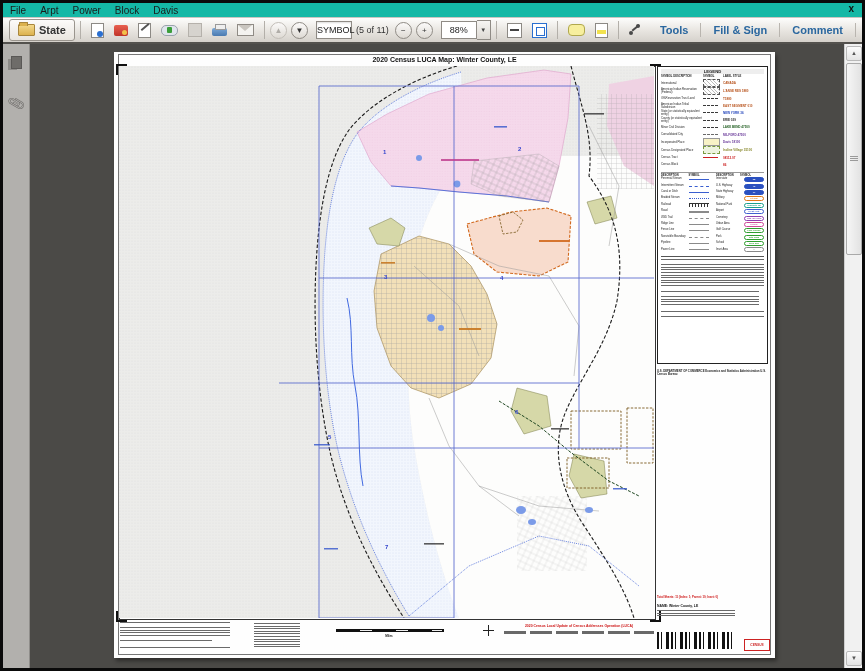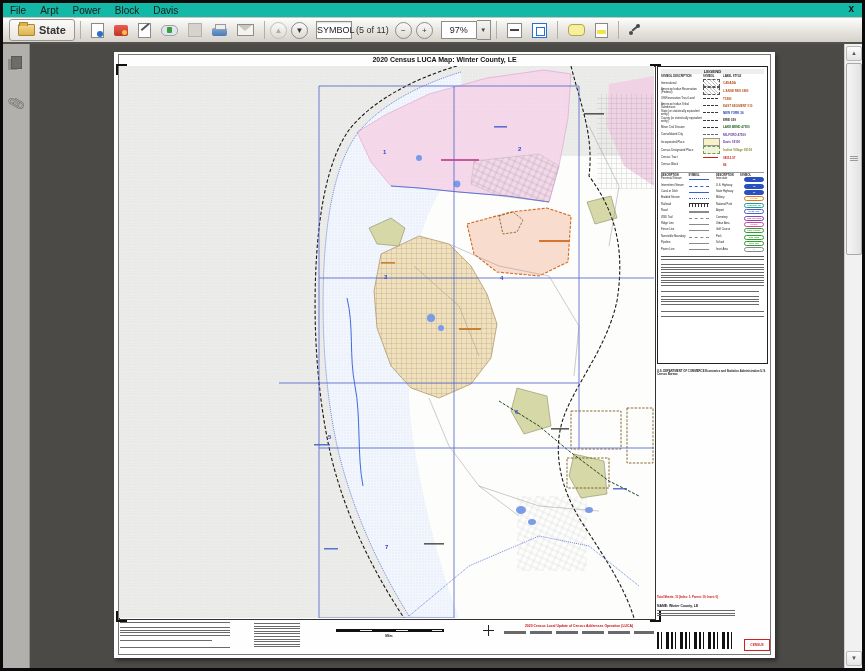--- a/index.html
+++ b/index.html
@@ -173,21 +173,21 @@
     <div class="page-input">SYMBOL</div>
     <span class="page-count">(5 of 11)</span>
     <div class="circle-btn">
         <span>−</span>
       </div>
     <div style="width:4px;"></div>
     <div class="circle-btn">
         <span>+</span>
       </div>
     <div style="width:8px;"></div>
-    <div class="zoom-box">97%</div>
+    <div class="zoom-box">88%</div>
     <div class="zoom-dd">
         <span>▼</span>
       </div>
     <div class="tb-sep"></div>
     <div class="tb-btn">
         <span class="ic ic-page" style="width:13px;">
           <span style="position:absolute;left:2px;top:5px;width:9px;height:2px;background:#444;"></span>
         </span>
       </div>
     <div class="tb-btn">
@@ -205,20 +205,31 @@
         </span>
       </div>
     <div class="tb-sep"></div>
     <div class="tb-btn">
         <span class="ic" style="width:12px;height:12px;">
           <span class="dot" style="left:0;top:7px;width:4px;height:4px;background:#4a4a4a;"></span>
           <span class="dot" style="left:7px;top:0;width:4px;height:4px;background:#4a4a4a;"></span>
           <span style="position:absolute;left:2px;top:3px;width:9px;height:1.5px;background:#4a4a4a;transform:rotate(-40deg);"></span>
         </span>
       </div>
+    <div class="right-links">
+      <div style="display:flex;align-items:center;">
+
+      <span class="right-link">Tools</span>
+          <span class="rl-sep"></span>
+          <span class="right-link">Fill &amp; Sign</span>
+          <span class="rl-sep"></span>
+          <span class="right-link">Comment</span>
+          <span class="rl-sep"></span>
+        </div>
+    </div>
   </div>
 
   <div class="sidebar">
     <div class="sb-ic sb-pages">
         <span class="p1"></span>
         <span class="p2"></span>
       </div>
     <div class="sb-ic sb-clip">📎︎</div>
   </div>
 

